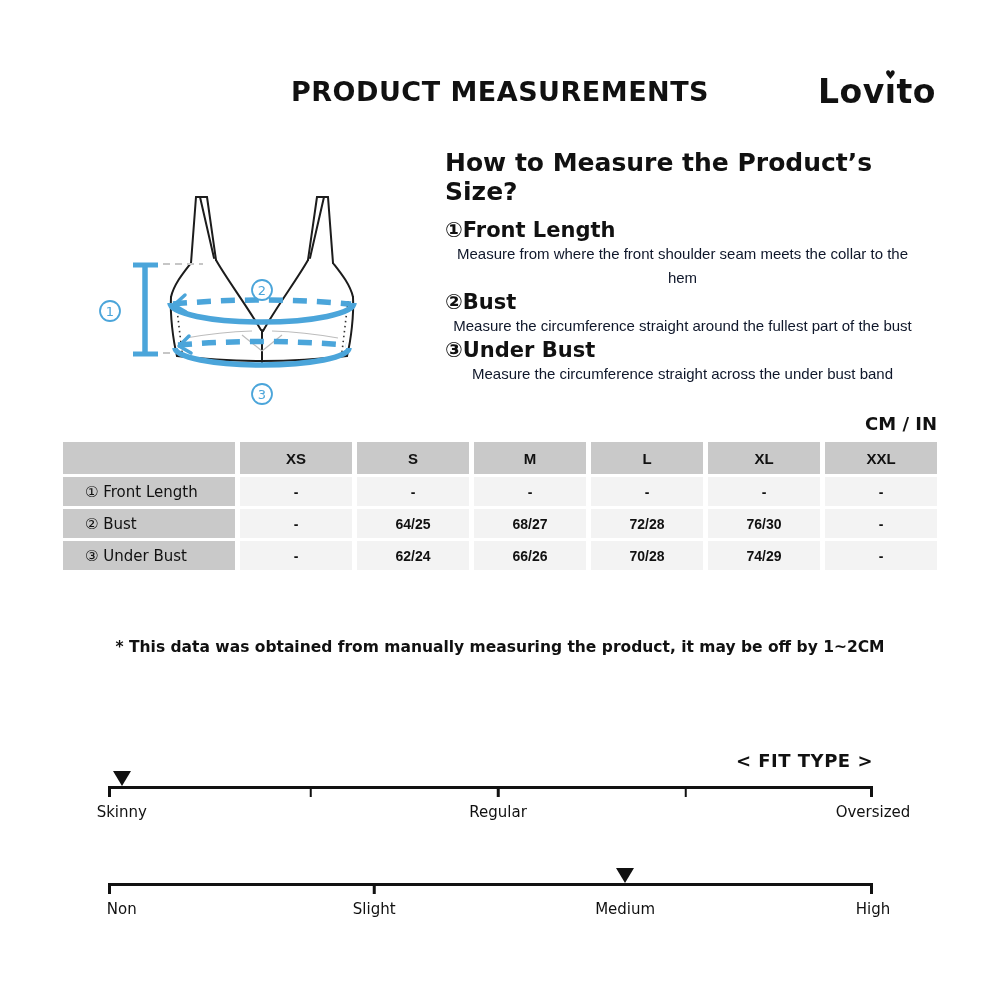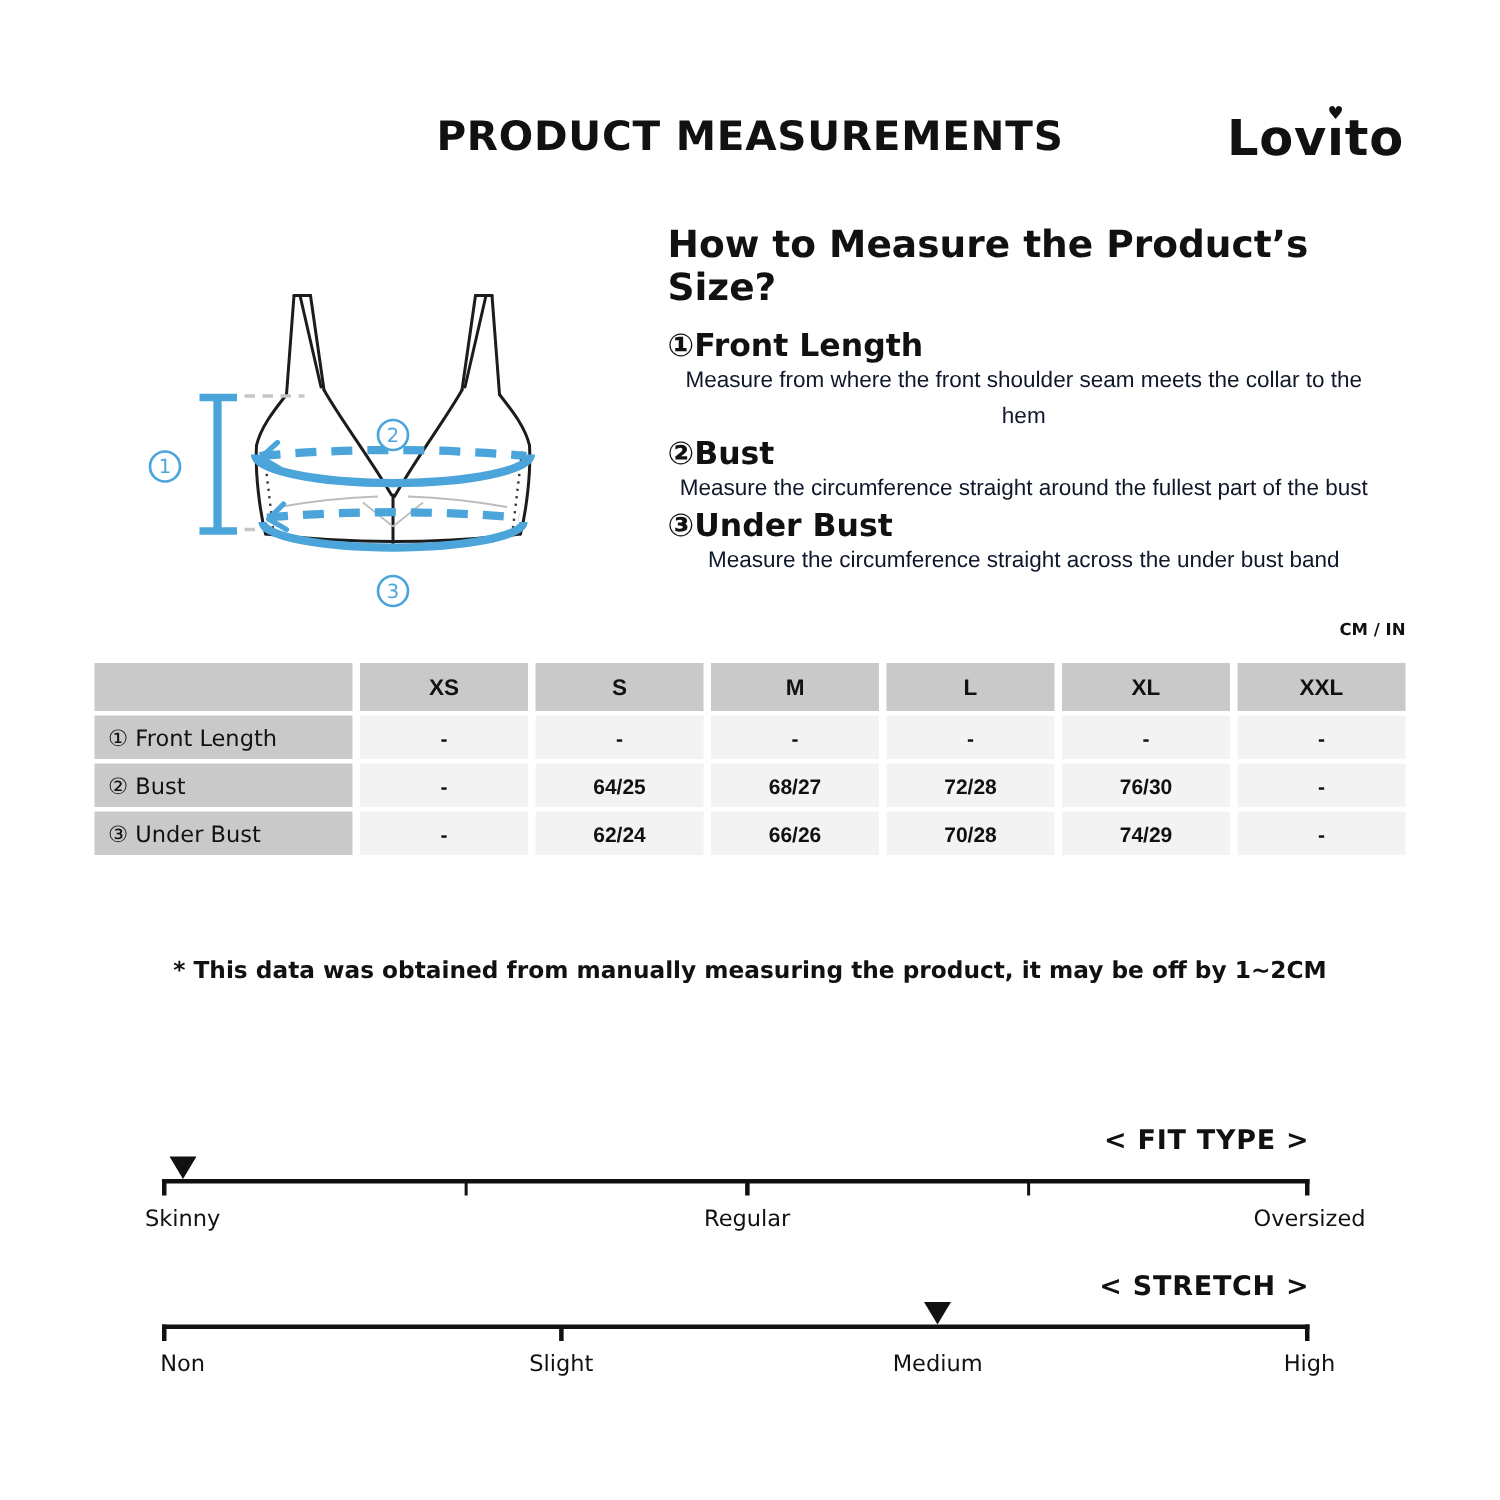--- a/index.html
+++ b/index.html
@@ -13,28 +13,28 @@
   .brand-i{position:relative;display:inline-block;}
   .brand-heart{position:absolute;top:-3px;left:50%;transform:translateX(-50%);font-size:12px;line-height:1;}
 
   .diagram{position:absolute;left:80px;top:150px;width:360px;height:280px;}
 
   .howto{position:absolute;left:445px;top:148px;width:475px;}
   .howto h2{margin:0 0 12px 0;font-size:25px;font-weight:bold;}
   .ht-label{font-size:21px;font-weight:bold;line-height:24px;}
   .ht-desc{font-size:15px;color:#0f172a;line-height:24px;font-family:"Liberation Sans","DejaVu Sans",sans-serif;text-align:center;}
 
-  .unit{position:absolute;top:413px;right:63px;font-size:11px;font-weight:bold;}
+  .unit{position:absolute;top:413px;right:63px;font-size:18px;font-weight:bold;}
 
   .size-table{position:absolute;left:63px;top:442px;width:874px;display:grid;
               grid-template-columns:172px repeat(6,1fr);column-gap:5px;row-gap:3px;
               font-family:"Liberation Sans","DejaVu Sans",sans-serif;}
   .th{background:#c9c9c9;height:32px;display:flex;align-items:center;justify-content:center;
       font-size:15px;font-weight:bold;}
-  .rl{background:#c9c9c9;height:29px;display:flex;align-items:center;padding-left:9px;
+  .rl{background:#c9c9c9;height:29px;display:flex;align-items:center;padding-left:22px;
       font-size:15px;font-family:"DejaVu Sans","Liberation Sans",sans-serif;}
   .td{background:#f3f3f3;height:29px;display:flex;align-items:center;justify-content:center;
       font-size:14px;font-weight:bold;}
 
   .note{position:absolute;top:638px;left:0;right:0;text-align:center;
         font-size:15.5px;font-weight:bold;}
 
   .scale{position:absolute;left:108px;width:765px;height:78px;}
   .scale-fit{top:750px;}
   .scale-stretch{top:847px;}
@@ -181,21 +181,20 @@
     <div class="tick" style="left:26.5%"></div>
     <div class="tick" style="left:51%"></div>
     <div class="tick" style="left:75.5%"></div>
     <div class="marker" style="left:1.8%"></div>
     <div class="scale-label" style="left:1.8%">Skinny</div>
     <div class="scale-label" style="left:51%">Regular</div>
     <div class="scale-label" style="left:100%">Oversized</div>
   </div>
 
   <div class="scale scale-stretch">
-    <div class="scale-title">&lt; STRETCH &gt;</div>
     <div class="scale-line"></div>
     <div class="cap cap-l"></div>
     <div class="cap cap-r"></div>
     <div class="tick" style="left:34.8%"></div>
     <div class="marker" style="left:67.6%"></div>
     <div class="scale-label" style="left:1.8%">Non</div>
     <div class="scale-label" style="left:34.8%">Slight</div>
     <div class="scale-label" style="left:67.6%">Medium</div>
     <div class="scale-label" style="left:100%">High</div>
   </div>

